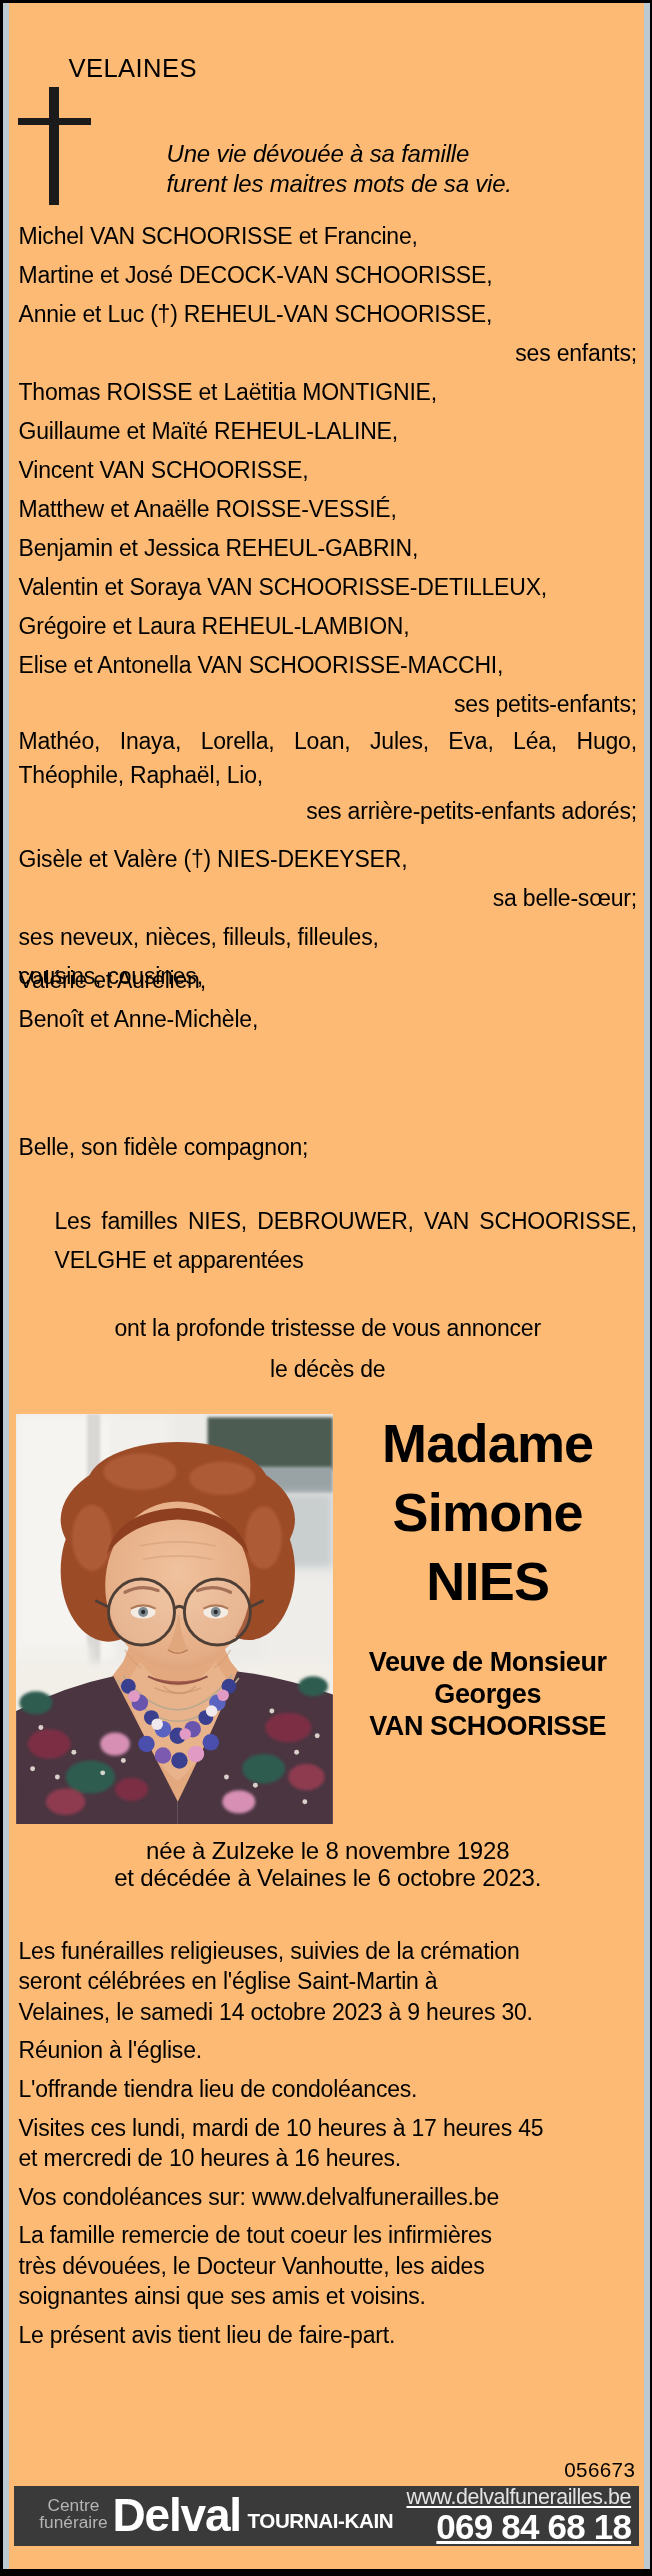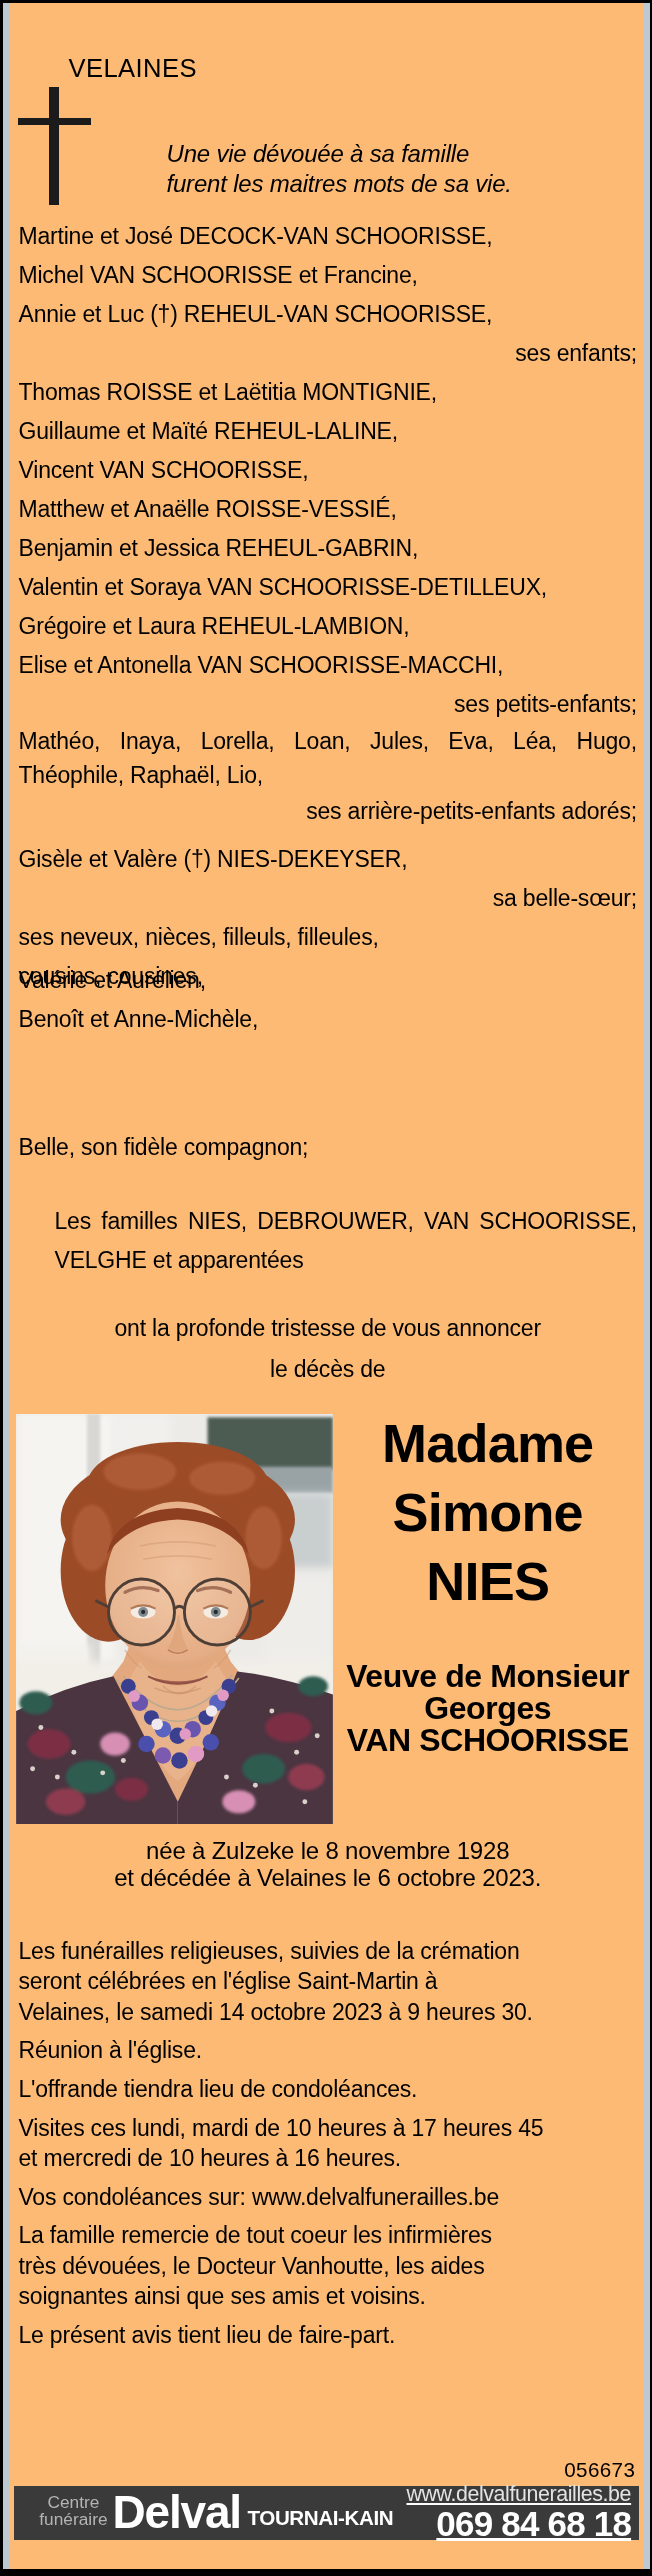--- a/index.html
+++ b/index.html
@@ -19,26 +19,26 @@
   .tight{line-height:34px;}
   .loc{position:absolute;top:51px;left:60px;font-size:25.6px;letter-spacing:0.4px;}
   .cross-v{position:absolute;top:84px;left:40px;width:10px;height:118px;background:#1b1b1b;}
   .cross-h{position:absolute;top:115px;left:9px;width:73px;height:7.4px;background:#1b1b1b;}
   .quote{position:absolute;top:136px;left:130px;font-style:italic;font-size:24px;line-height:30px;letter-spacing:-0.2px;margin-left:28px;}
   .announce{font-size:23px;line-height:41px;letter-spacing:-0.2px;text-align:center;}
   .hero2{position:absolute;top:1411px;left:10px;right:6.6px;height:410px;}
   .photo{position:absolute;top:0;left:-2.5px;width:317px;height:410px;}
   .titlecol{position:absolute;top:0;left:320px;right:0;text-align:center;}
   .bigname{font-size:54px;line-height:69px;font-weight:bold;letter-spacing:-0.8px;margin-top:-5px;}
-  .widow{font-size:32px;line-height:32px;font-weight:bold;letter-spacing:-0.4px;margin-top:44px;}
+  .widow{font-size:27px;line-height:32px;font-weight:bold;letter-spacing:-0.4px;margin-top:30px;}
   .dates{font-size:24px;line-height:27px;letter-spacing:-0.2px;text-align:center;}
   .cerp{font-size:23px;line-height:30.5px;letter-spacing:-0.2px;margin:0 0 8.2px 0;}
   .ref{position:absolute;top:2455px;right:8.2px;font-size:20.6px;letter-spacing:0.4px;}
   .bar{
-    position:absolute;top:2483px;left:5.8px;width:625px;height:54px;background:#3a3a3b;
+    position:absolute;top:2483px;left:5.8px;width:625px;height:60px;background:#3a3a3b;
     display:flex;align-items:center;justify-content:space-between;
     padding:0 8.2px 0 25px;box-sizing:border-box;color:#fff;
   }
   .bar-left{display:flex;align-items:flex-end;}
   .brand-prefix{color:#b4b4b4;font-size:17.3px;line-height:17.3px;text-align:center;margin:0 5px 8.2px 0;}
   .brand{font-size:46px;line-height:46px;font-weight:bold;letter-spacing:-1.2px;margin-bottom:1.6px;}
   .city{font-size:20.6px;line-height:20.6px;font-weight:bold;margin:0 0 7.4px 6.6px;letter-spacing:-0.4px;}
   .bar-right{display:flex;flex-direction:column;align-items:flex-end;text-decoration:underline;}
   .site{font-size:21.4px;line-height:23px;color:#e3e3e3;letter-spacing:-0.4px;}
   .phone{font-size:35px;line-height:36px;font-weight:bold;letter-spacing:-0.8px;}
@@ -55,22 +55,22 @@
       <div class="cross-v"></div>
       <div class="cross-h"></div>
     </div>
 
     <div class="quote">
       <div>Une vie dévouée à sa famille</div>
       <div>furent les maitres mots de sa vie.</div>
     </div>
 
     <div class="block" style="top:214px;">
+      <div class="ln">Michel VAN SCHOORISSE et Francine,</div>
       <div class="ln">Martine et José DECOCK-VAN SCHOORISSE,</div>
-      <div class="ln">Michel VAN SCHOORISSE et Francine,</div>
       <div class="ln">Annie et Luc (†) REHEUL-VAN SCHOORISSE,</div>
       <div class="ln r">ses enfants;</div>
       <div class="ln">Thomas ROISSE et Laëtitia MONTIGNIE,</div>
       <div class="ln">Guillaume et Maïté REHEUL-LALINE,</div>
       <div class="ln">Vincent VAN SCHOORISSE,</div>
       <div class="ln">Matthew et Anaëlle ROISSE-VESSIÉ,</div>
       <div class="ln">Benjamin et Jessica REHEUL-GABRIN,</div>
       <div class="ln">Valentin et Soraya VAN SCHOORISSE-DETILLEUX,</div>
       <div class="ln">Grégoire et Laura REHEUL-LAMBION,</div>
       <div class="ln">Elise et Antonella VAN SCHOORISSE-MACCHI,</div>

